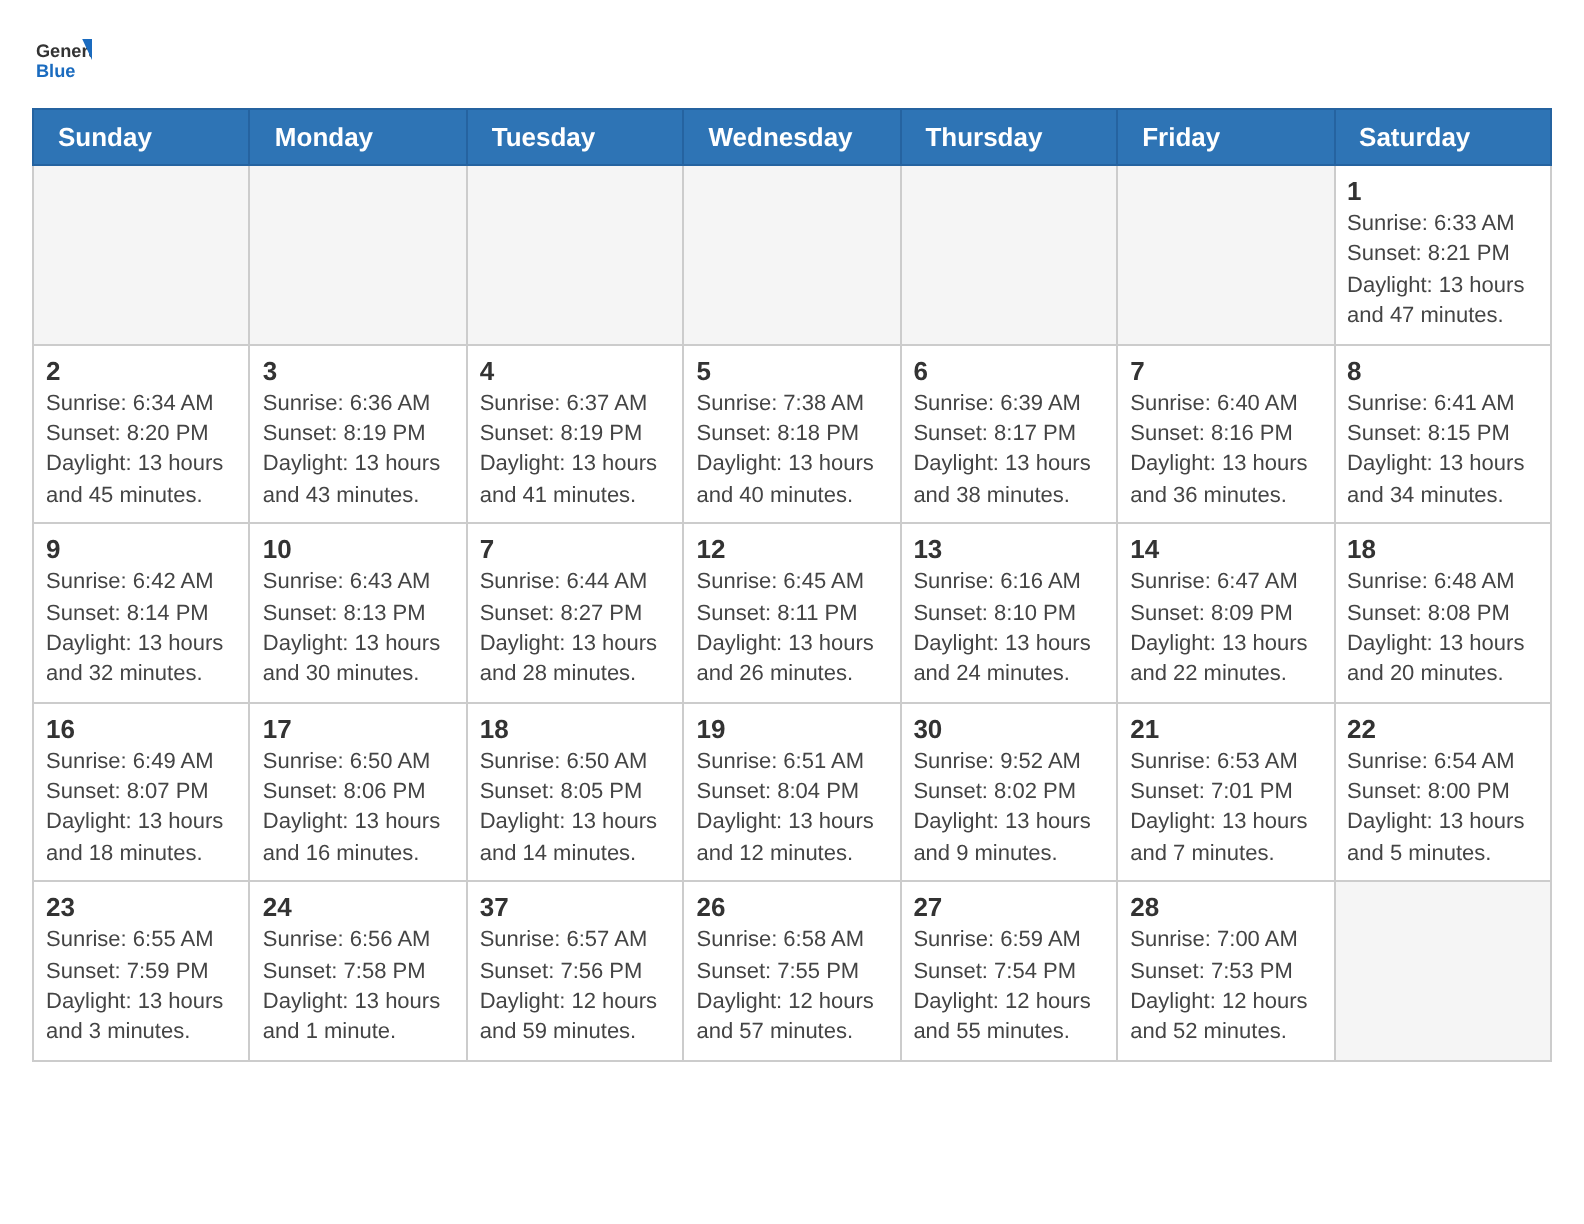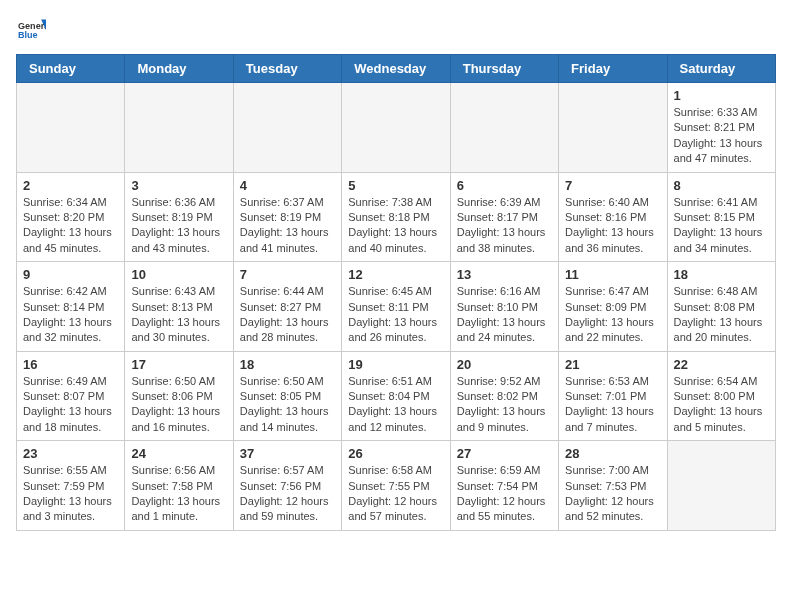--- a/index.html
+++ b/index.html
@@ -202,21 +202,21 @@
 Sunset: 8:11 PM
 Daylight: 13 hours and 26 minutes.</div>
         </td>
         <td>
           <span class="day-number">13</span>
           <div class="day-info">Sunrise: 6:16 AM
 Sunset: 8:10 PM
 Daylight: 13 hours and 24 minutes.</div>
         </td>
         <td>
-          <span class="day-number">11</span>
+          <span class="day-number">14</span>
           <div class="day-info">Sunrise: 6:47 AM
 Sunset: 8:09 PM
 Daylight: 13 hours and 22 minutes.</div>
         </td>
         <td>
           <span class="day-number">18</span>
           <div class="day-info">Sunrise: 6:48 AM
 Sunset: 8:08 PM
 Daylight: 13 hours and 20 minutes.</div>
         </td>
@@ -240,21 +240,21 @@
 Sunset: 8:05 PM
 Daylight: 13 hours and 14 minutes.</div>
         </td>
         <td>
           <span class="day-number">19</span>
           <div class="day-info">Sunrise: 6:51 AM
 Sunset: 8:04 PM
 Daylight: 13 hours and 12 minutes.</div>
         </td>
         <td>
-          <span class="day-number">20</span>
+          <span class="day-number">30</span>
           <div class="day-info">Sunrise: 9:52 AM
 Sunset: 8:02 PM
 Daylight: 13 hours and 9 minutes.</div>
         </td>
         <td>
           <span class="day-number">21</span>
           <div class="day-info">Sunrise: 6:53 AM
 Sunset: 7:01 PM
 Daylight: 13 hours and 7 minutes.</div>
         </td>

